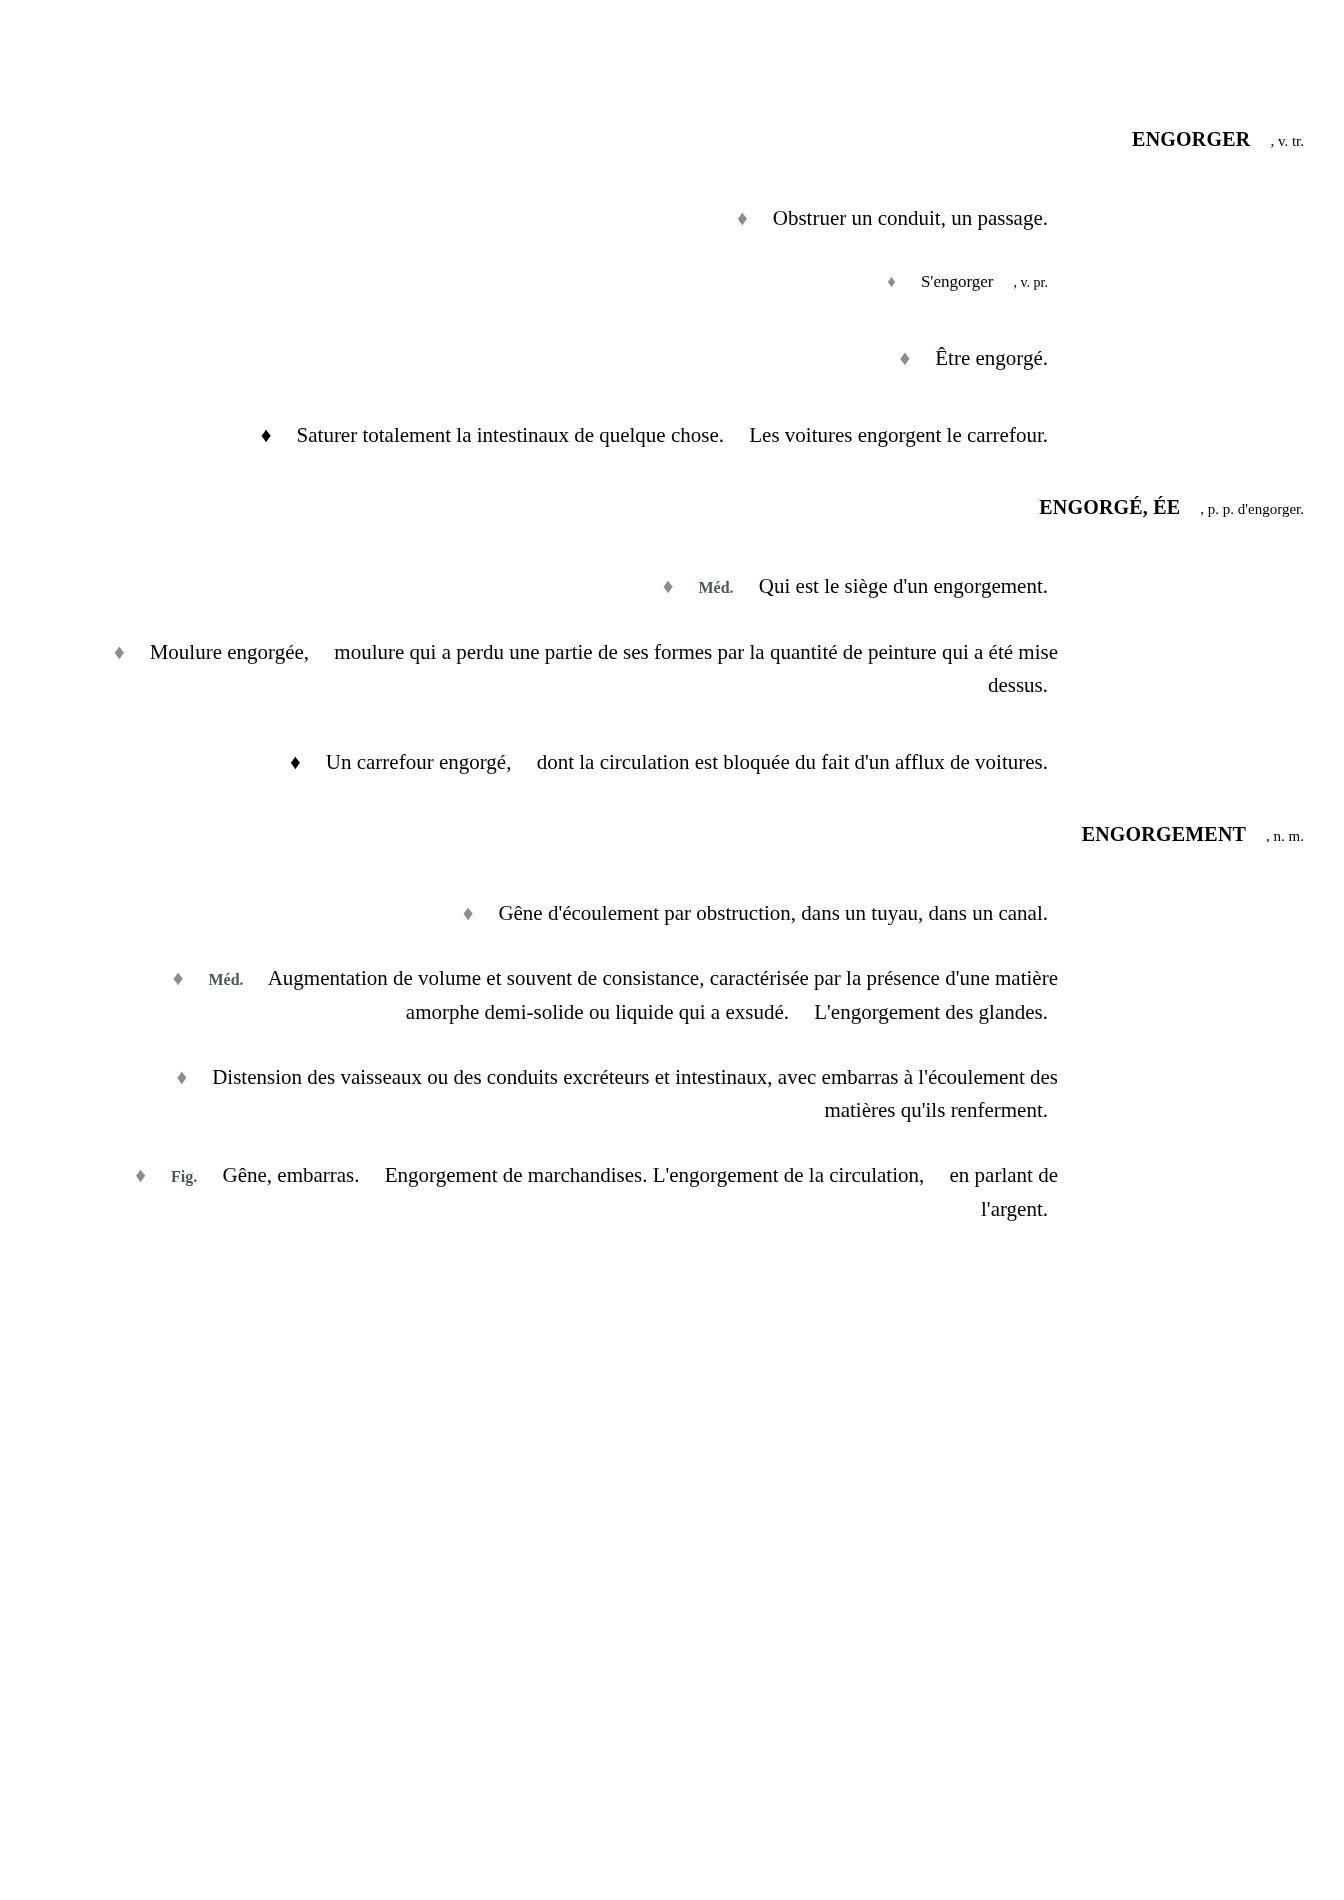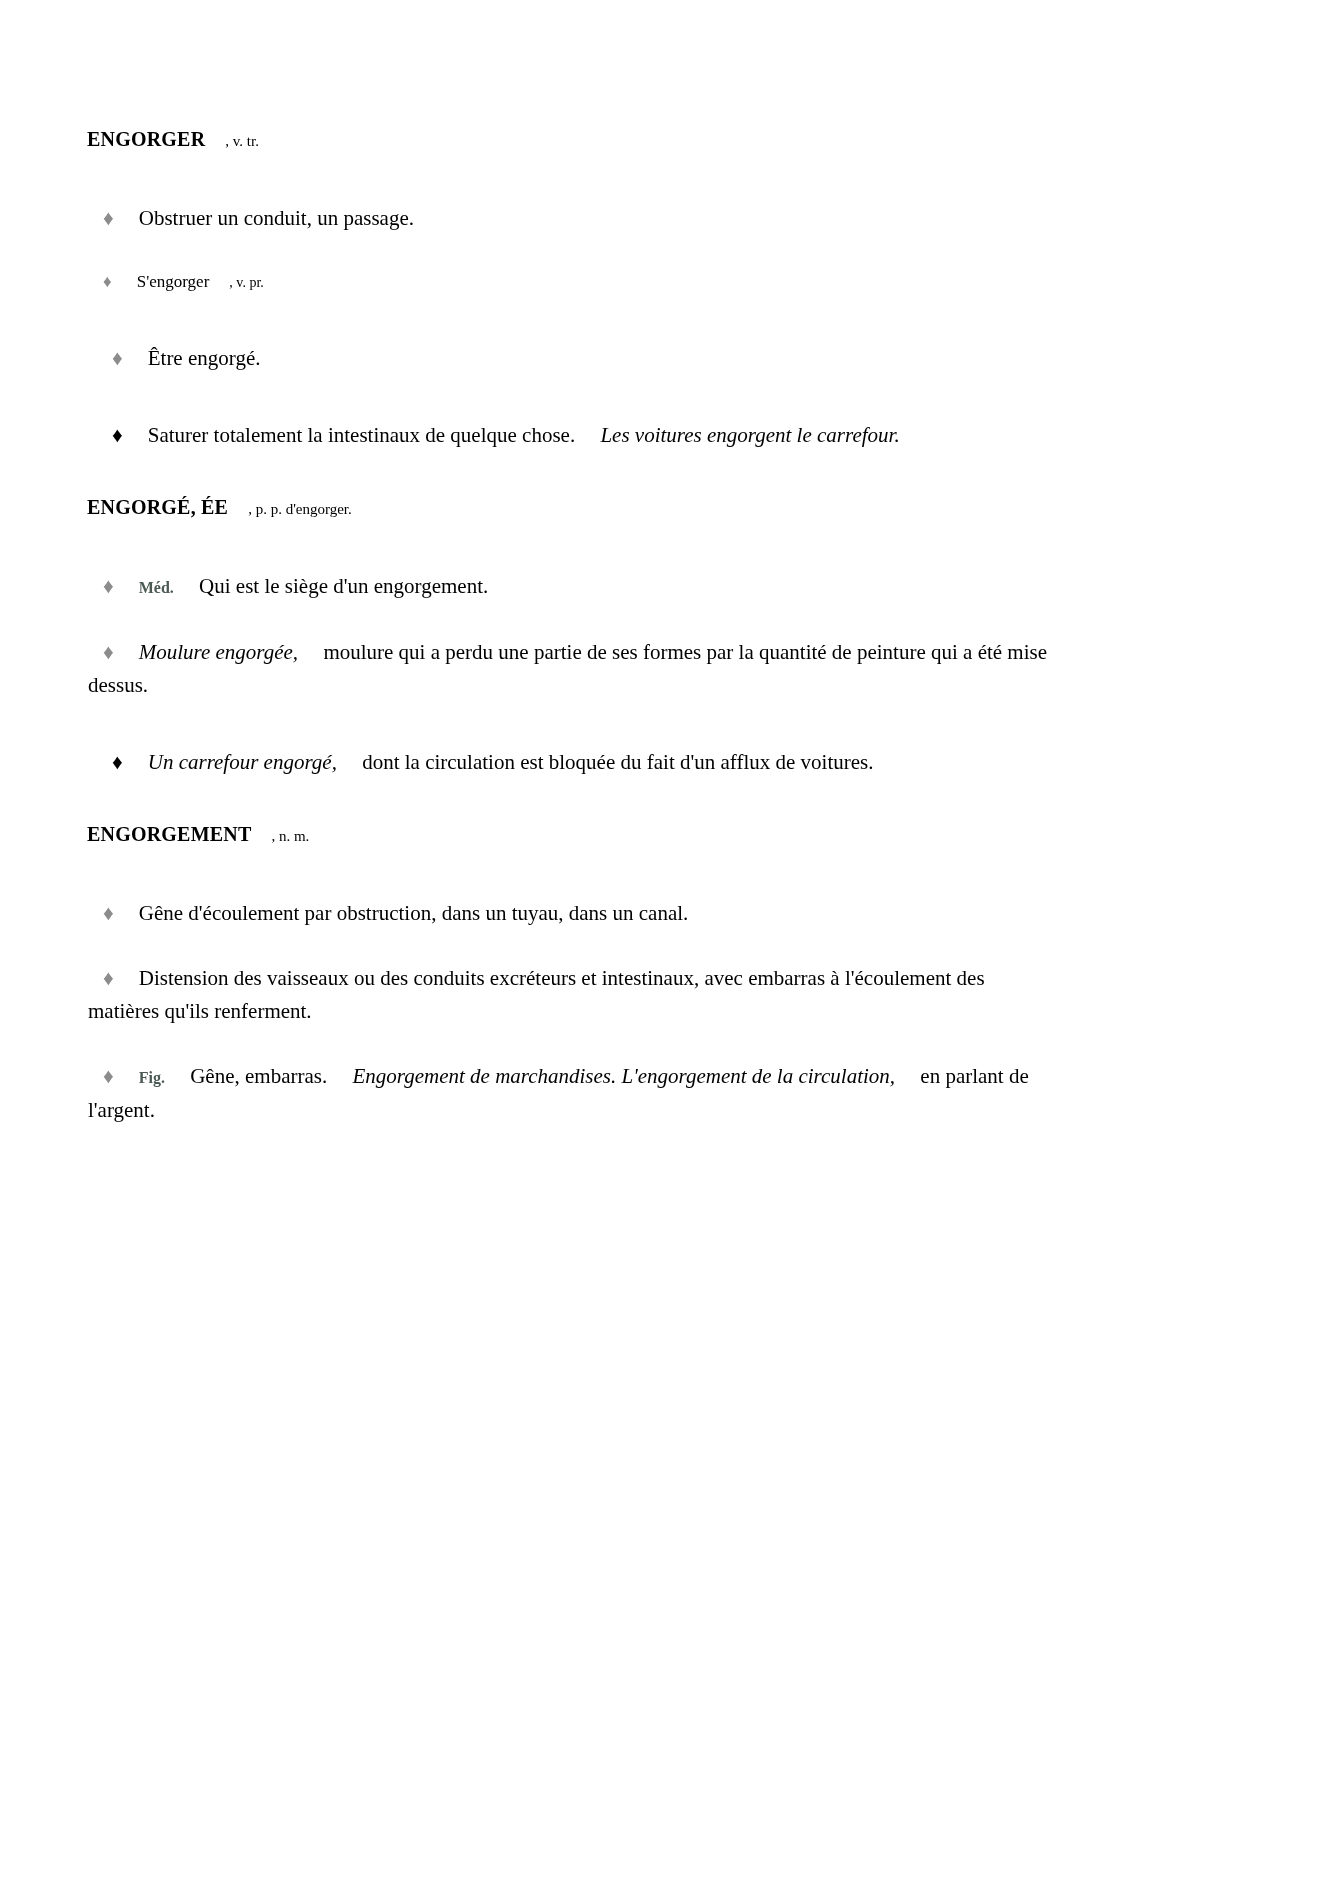--- a/index.html
+++ b/index.html
@@ -1,15 +1,15 @@
 <!DOCTYPE html>
 <html lang="fr"><head>
 <meta charset="utf-8">
 <style>
-  * { margin: 0; padding: 10px; box-sizing: border-box; }
+  * { margin: 0; padding: 10px; box-sizing: border-box; text-align: right; }
   html, body { background: #ffffff; }
   body {
     width: 1344px;
     height: 1900px;
     overflow: hidden;
     font-family: "Liberation Serif", "DejaVu Serif", serif;
     color: #000000;
     position: relative;
   }
   .page { padding-top: 84px; }
@@ -35,21 +35,21 @@
   .sense.level2 { text-indent: 14px; margin-top: 24px; }
   .sense.size-small { font-size: 17px; line-height: 30px; }
   .sense.size-small .seg-suffix { font-size: 14px; }
   .headline + .sense { margin-top: 26px; }
 
   .diamond { margin-right: 5px; }
   .diamond.gray  { color: #8c8c8c; }
   .diamond.black { color: #000000; }
 
   .seg-normal { font-style: normal; }
-  .seg-italic { font-style: italic; }
+  .seg-italic { }
   .seg-label  { font-weight: 700; font-size: 16px; color: #4c5a54; }
   .seg-suffix { }
 </style>
 </head>
 <body>
 
 <main class="page">
     <section class="entry">
       <p class="headline"><span class="headword">ENGORGER</span><span class="grammar">, v. tr.</span></p>
       <p class="sense level1 size-normal"><span class="diamond gray">♦</span><span class="seg-normal">Obstruer un conduit, un passage.</span></p>
@@ -59,16 +59,17 @@
     </section>
     <section class="entry">
       <p class="headline"><span class="headword">ENGORGÉ, ÉE</span><span class="grammar">, p. p. d'engorger.</span></p>
       <p class="sense level1 size-normal"><span class="diamond gray">♦</span><span class="seg-label">Méd.</span><span class="seg-normal"> Qui est le siège d'un engorgement.</span></p>
       <p class="sense level1 size-normal"><span class="diamond gray">♦</span><span class="seg-italic">Moulure engorgée,</span><span class="seg-normal"> moulure qui a perdu une partie de ses formes par la quantité de peinture qui a été mise dessus.</span></p>
       <p class="sense level2 size-normal"><span class="diamond black">♦</span><span class="seg-italic">Un carrefour engorgé,</span><span class="seg-normal"> dont la circulation est bloquée du fait d'un afflux de voitures.</span></p>
     </section>
     <section class="entry">
       <p class="headline"><span class="headword">ENGORGEMENT</span><span class="grammar">, n. m.</span></p>
       <p class="sense level1 size-normal"><span class="diamond gray">♦</span><span class="seg-normal">Gêne d'écoulement par obstruction, dans un tuyau, dans un canal.</span></p>
+      <p class="sense level1 size-normal"><span class="diamond gray">♦</span><span class="seg-label">Méd.</span><span class="seg-normal"> Augmentation de volume et souvent de consistance, caractérisée par la présence d'une matière amorphe demi-solide ou liquide qui a exsudé. </span><span class="seg-italic">L'engorgement des glandes.</span></p>
       <p class="sense level1 size-normal"><span class="diamond gray">♦</span><span class="seg-normal">Distension des vaisseaux ou des conduits excréteurs et intestinaux, avec embarras à l'écoulement des matières qu'ils renferment.</span></p>
       <p class="sense level1 size-normal"><span class="diamond gray">♦</span><span class="seg-label">Fig.</span><span class="seg-normal"> Gêne, embarras. </span><span class="seg-italic">Engorgement de marchandises. L'engorgement de la circulation,</span><span class="seg-normal"> en parlant de l'argent.</span></p>
     </section>
   </main>
 
 </body></html>

